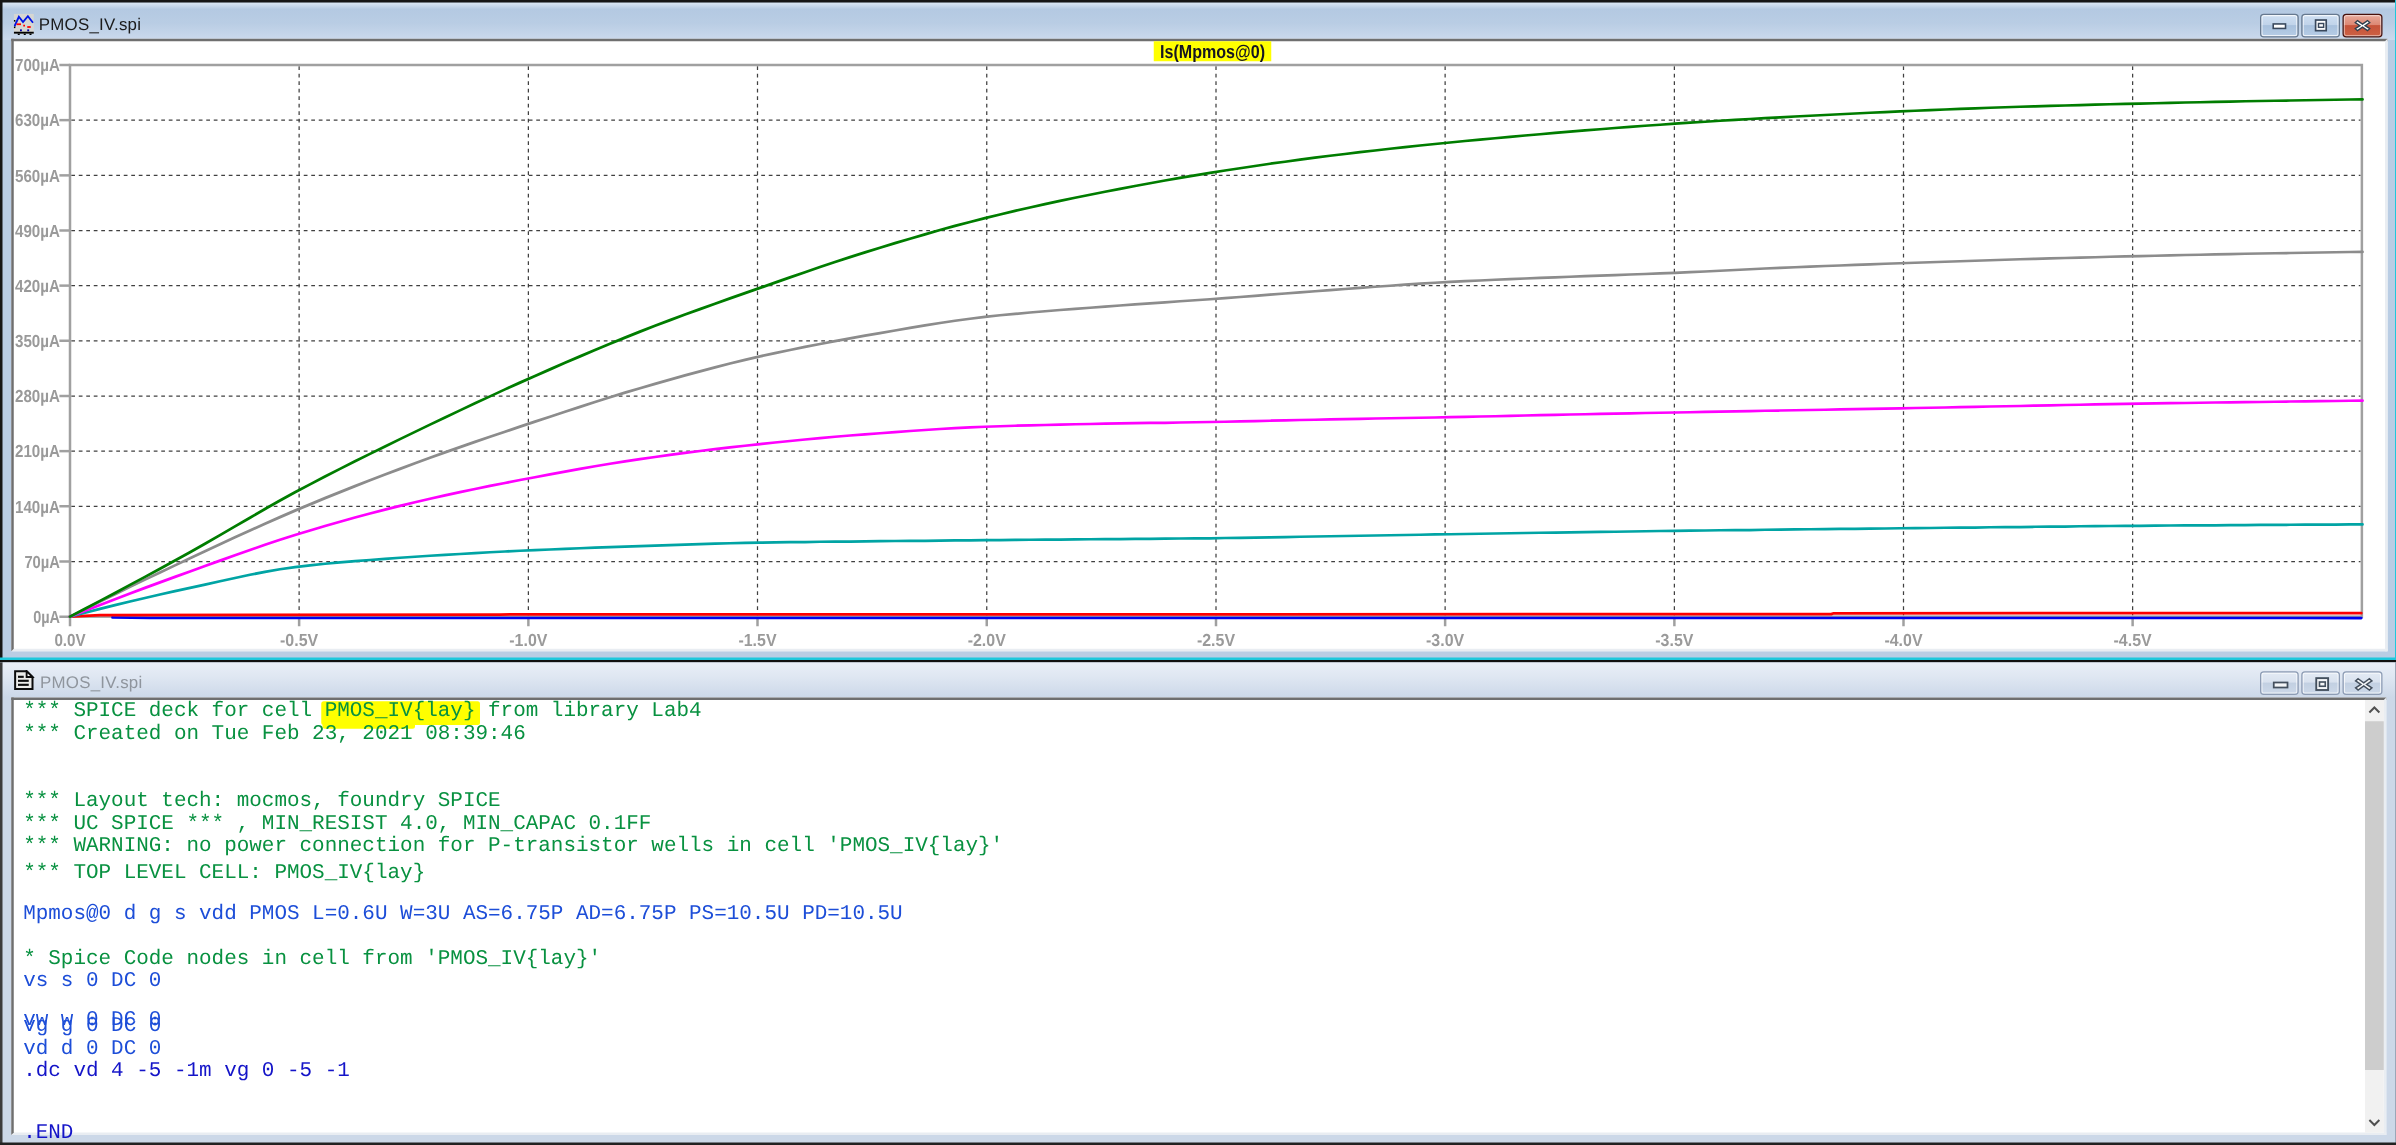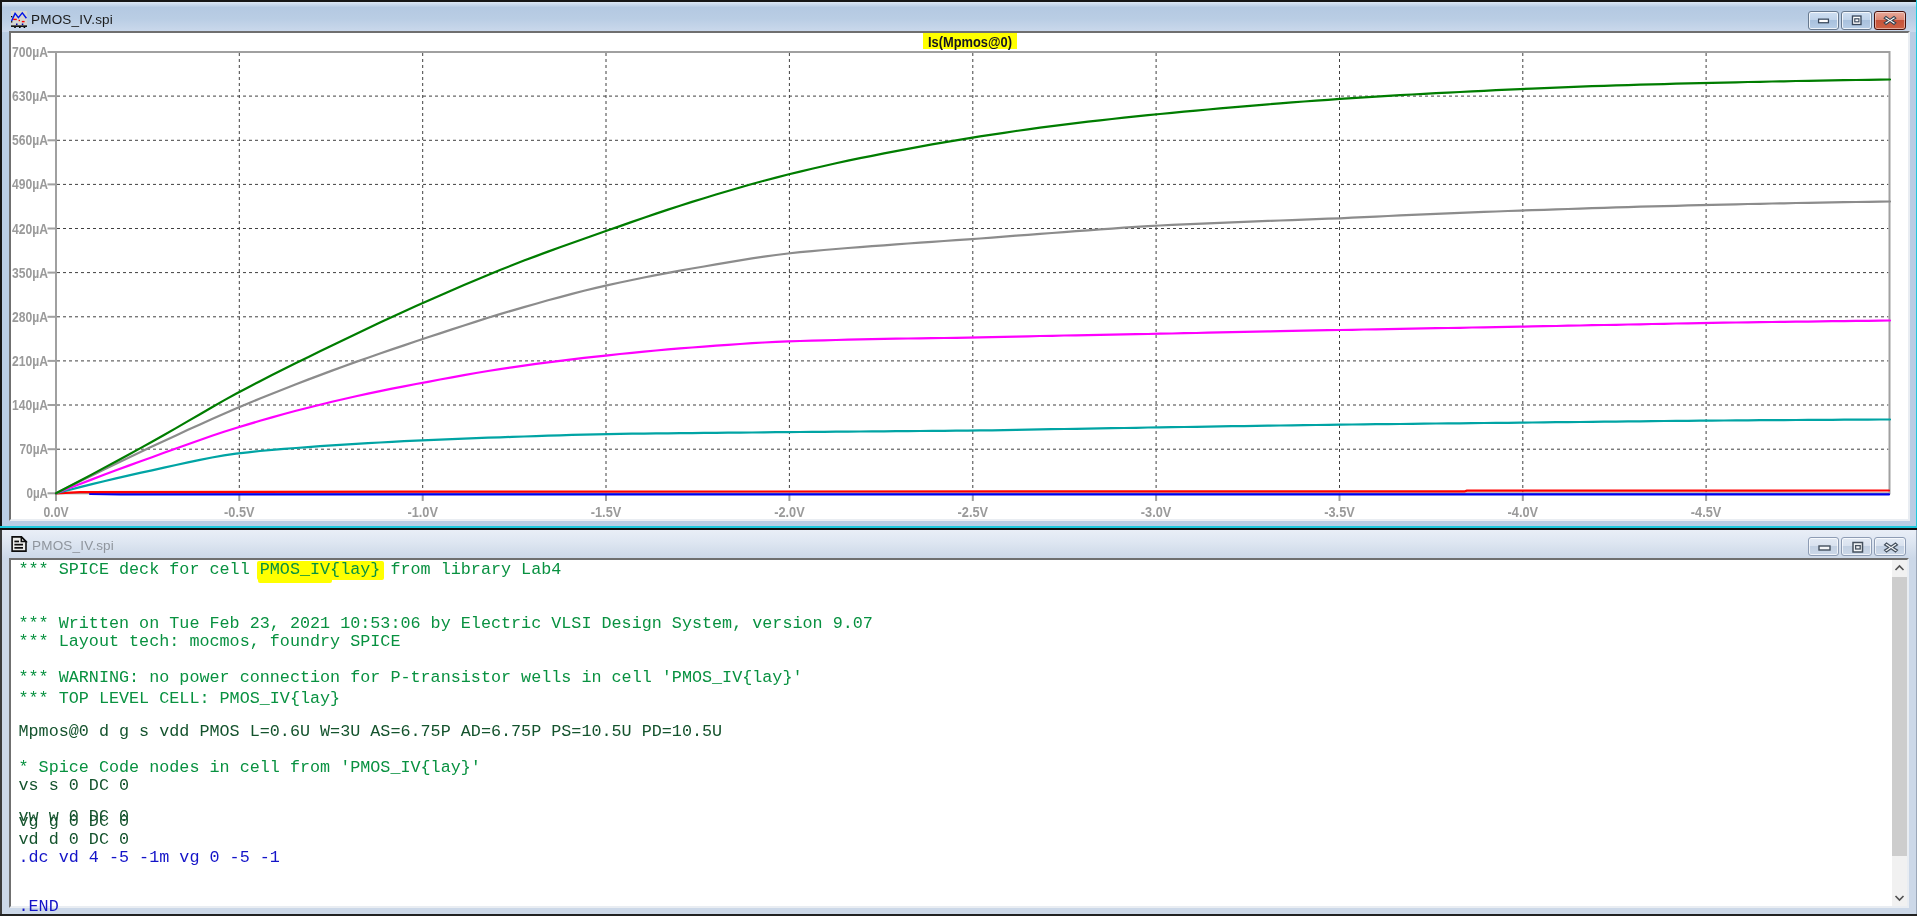--- a/index.html
+++ b/index.html
@@ -38,21 +38,21 @@
  border-top:2px solid #6f6f6f;border-left:2px solid #6f6f6f;
  border-right:2px solid #e9edf2;border-bottom:2px solid #e9edf2}
 .ttl2{position:absolute;left:32px;top:8px;font-size:13.5px;color:#8f959d;letter-spacing:0.2px}
 .btn2{position:absolute;top:6.5px;width:31px;height:19px;border-radius:3px;
  background:linear-gradient(#e3eaf4 0%,#d9e2ef 45%,#c2d0e2 50%,#ccd8e8 100%);
  border:1px solid #8d9cb4;box-shadow:inset 0 0 0 1px rgba(255,255,255,.7)}
 #b2min{left:1808px} #b2max{left:1841px} #b2cls{left:1874px;width:32px}
 
 .ln{position:absolute;left:18.5px;height:18px;line-height:18px;white-space:pre;
  font-family:"Liberation Mono",monospace;font-size:16.75px}
-.ln.g{color:#089140} .ln.k{color:#14532d} .ln.b{color:#1414c8}
+.ln.g{color:#089140} .ln.k{color:#1d4ed8} .ln.b{color:#1414c8}
 #hl1{position:absolute;left:257px;top:30.5px;width:127px;height:19px;background:#ffff00;border-radius:2px}
 #hl2{position:absolute;left:258px;top:48px;width:74px;height:5px;background:#ffff00;border-radius:2px}
 
 #sb{position:absolute;left:1891.5px;top:30px;width:15px;height:346px;background:#f1f1f1}
 #sb .ar{position:absolute;left:0;width:15px;height:17px;background:#f1f1f1}
 #sb .thumb{position:absolute;left:0;top:17px;width:15px;height:279px;background:#cdcdcd}
 svg{position:absolute;left:0;top:0}
 </style></head>
 <body>
 <div id="w1">
@@ -200,22 +200,23 @@
     </div>
  <div class="btn2" id="b2cls">
       <svg class="ic" viewBox="0 0 32 19" width="32" height="19">
    <path d="M11.5 5 L16 8.2 L20.5 5 L22.5 6.8 L18.3 9.5 L22.5 12.2 L20.5 14 L16 10.8 L11.5 14 L9.5 12.2 L13.7 9.5 L9.5 6.8 Z" fill="#f4f6f8" stroke="#44505e" stroke-width="1.2"></path>
       </svg>
     </div>
  <div id="client2"></div>
  <div id="hl1"></div>
     <div id="hl2"></div>
  <div class="ln g" style="top:31px">*** SPICE deck for cell PMOS_IV{lay} from library Lab4</div>
-    <div class="ln g" style="top:85px">*** Written on Tue Feb 23, 2021 10:53:06 by Electric VLSI Design System, version 9.07</div>
+    <div class="ln g" style="top:49px">*** Created on Tue Feb 23, 2021 08:39:46</div>
     <div class="ln g" style="top:103px">*** Layout tech: mocmos, foundry SPICE</div>
+    <div class="ln g" style="top:121px">*** UC SPICE *** , MIN_RESIST 4.0, MIN_CAPAC 0.1FF</div>
     <div class="ln g" style="top:139px">*** WARNING: no power connection for P-transistor wells in cell 'PMOS_IV{lay}'</div>
     <div class="ln g" style="top:160px">*** TOP LEVEL CELL: PMOS_IV{lay}</div>
     <div class="ln k" style="top:193px">Mpmos@0 d g s vdd PMOS L=0.6U W=3U AS=6.75P AD=6.75P PS=10.5U PD=10.5U</div>
     <div class="ln g" style="top:229px">* Spice Code nodes in cell from 'PMOS_IV{lay}'</div>
     <div class="ln k" style="top:247px">vs s 0 DC 0</div>
     <div class="ln k" style="top:278px">vw w 0 DC 0</div>
     <div class="ln k" style="top:283px">vg g 0 DC 0</div>
     <div class="ln k" style="top:301px">vd d 0 DC 0</div>
     <div class="ln b" style="top:319px">.dc vd 4 -5 -1m vg 0 -5 -1</div>
     <div class="ln b" style="top:368px">.END</div>

